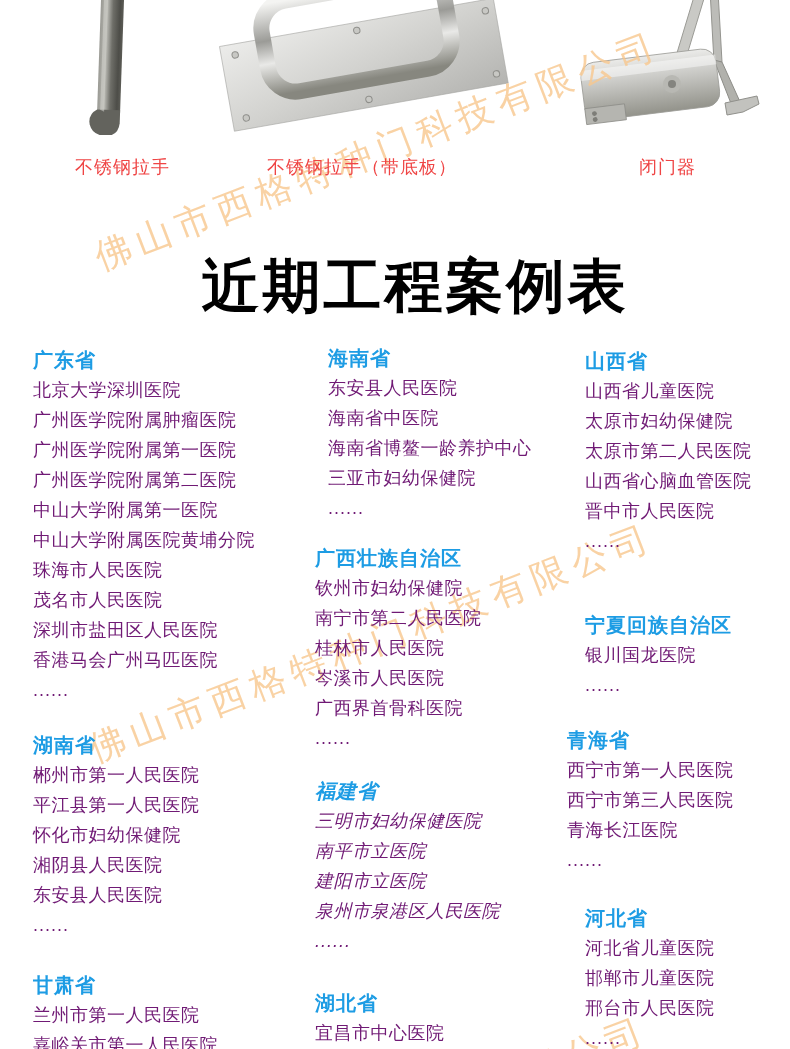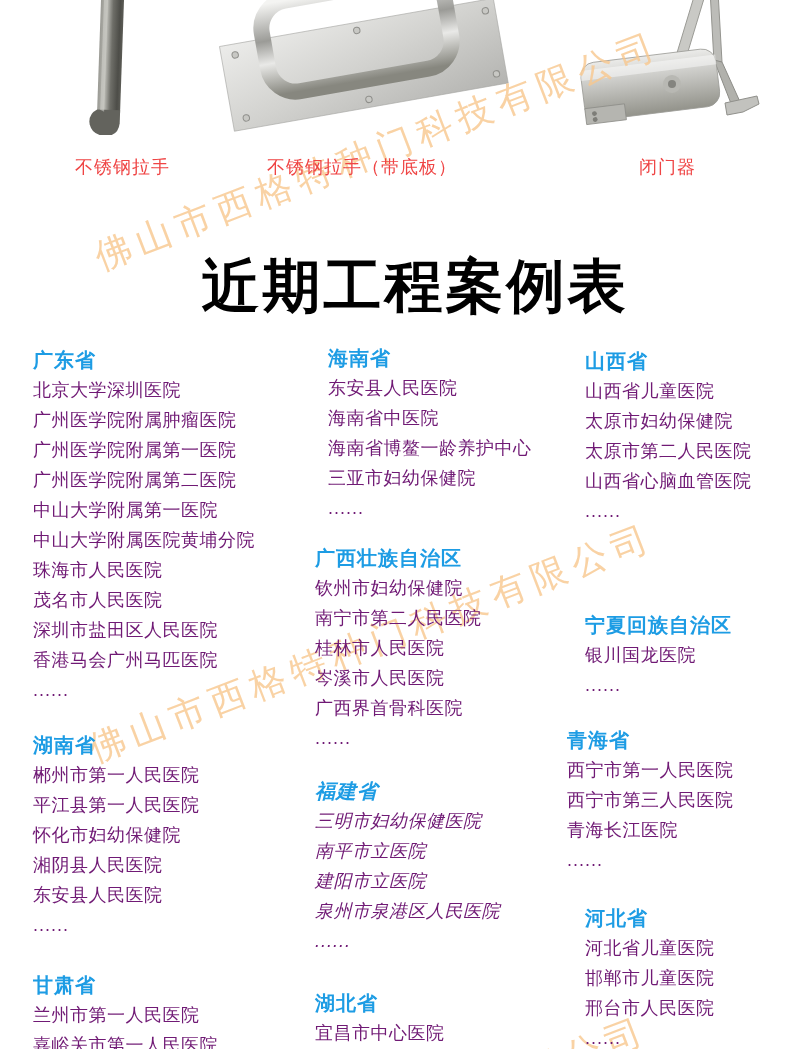--- a/index.html
+++ b/index.html
@@ -193,20 +193,21 @@
     <div class="section" style="left: 315px; top: 988px;">
       <div class="province">湖北省</div>
       <div class="hospital">宜昌市中心医院</div>
     </div>
     <div class="section" style="left: 585px; top: 346px;">
       <div class="province">山西省</div>
       <div class="hospital">山西省儿童医院</div>
       <div class="hospital">太原市妇幼保健院</div>
       <div class="hospital">太原市第二人民医院</div>
       <div class="hospital">山西省心脑血管医院</div>
+      <div class="hospital">晋中市人民医院</div>
       <div class="hospital more">......</div>
     </div>
     <div class="section" style="left: 585px; top: 610px;">
       <div class="province">宁夏回族自治区</div>
       <div class="hospital">银川国龙医院</div>
       <div class="hospital more">......</div>
     </div>
     <div class="section" style="left: 567px; top: 725px;">
       <div class="province">青海省</div>
       <div class="hospital">西宁市第一人民医院</div>

